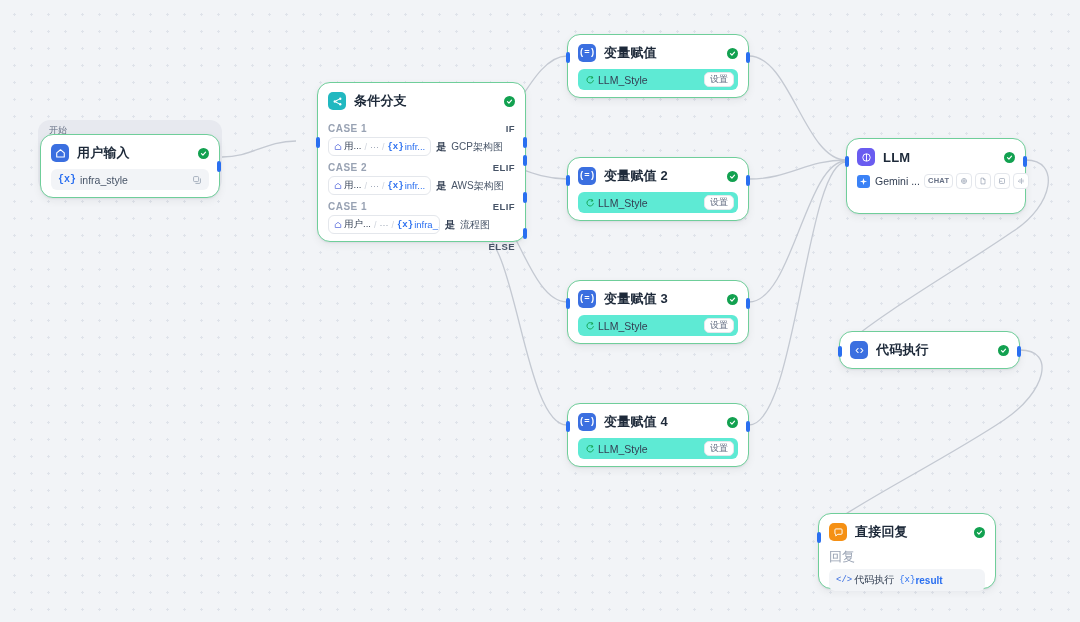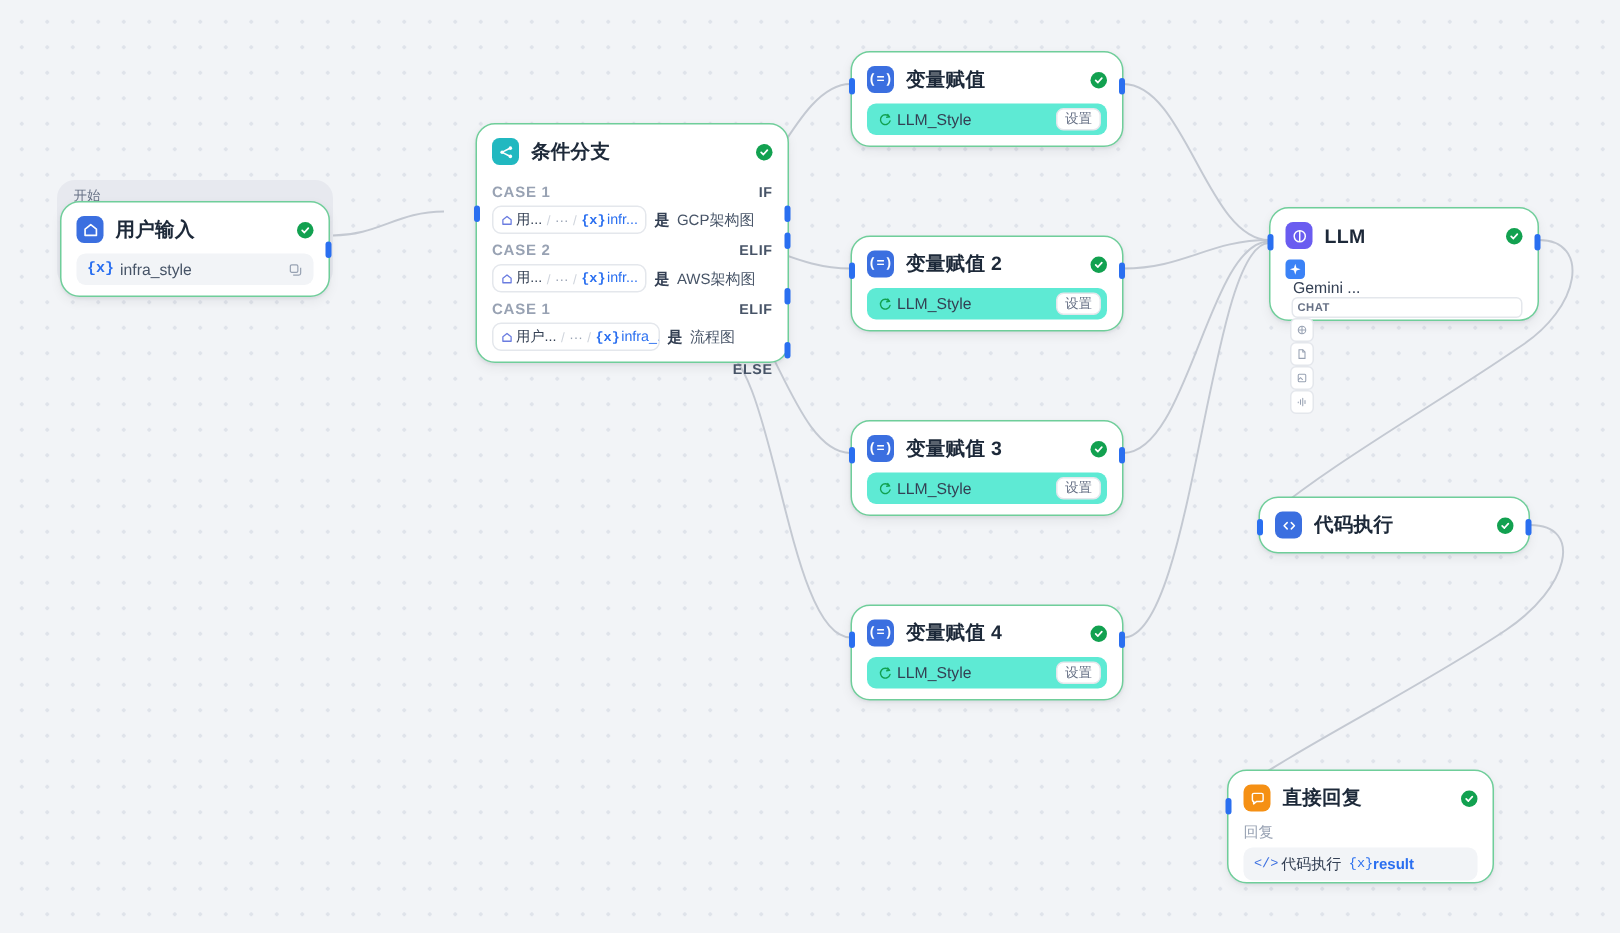--- a/index.html
+++ b/index.html
@@ -76,34 +76,34 @@
   .condchip .src{font-size:9.5px;color:#344054;white-space:nowrap;}
   .condchip .sep{color:#d0d5dd;font-size:9px;margin:0 3px;}
   .condchip .dots{color:#98a2b3;font-size:9px;}
   .condchip .vx{color:#2a6ff0;font-size:9px;font-weight:bold;font-family:"Liberation Mono","DejaVu Sans Mono",monospace;margin-right:1px;}
   .condchip .vv{color:#2a6ff0;font-size:9.5px;white-space:nowrap;}
   .op{font-size:10px;color:#344054;font-weight:bold;margin:0 5px;}
   .val{font-size:10px;color:#475467;white-space:nowrap;}
   .elserow{display:flex;justify-content:flex-end;margin-top:7px;}
 
   
-  .modelrow{display:flex;flex-direction:column;}
+  .modelrow{display:flex;align-items:center;}
   .gicon{width:13px;height:13px;border-radius:3px;background:#3b82f6;display:flex;align-items:center;justify-content:center;flex:0 0 auto;}
   .gname{font-size:10.5px;color:#344054;margin-left:5px;white-space:nowrap;}
   .chip{
     border:1px solid #e4e7ec;border-radius:4px;background:#fff;
     font-size:7.5px;color:#667085;padding:2px 3px;line-height:1;margin-left:4px;font-weight:bold;letter-spacing:.3px;
   }
   .ichip{
     border:1px solid #e4e7ec;border-radius:4px;background:#fff;
     width:14px;height:14px;margin-left:3px;display:flex;align-items:center;justify-content:center;color:#98a2b3;flex:0 0 auto;
   }
 
   
-  .ansLabel{font-size:10px;color:#98a2b3;margin-bottom:3px;}
+  .ansLabel{font-size:13px;color:#98a2b3;margin-bottom:3px;}
   .ansbox{background:#f2f4f7;border-radius:6px;padding:4px 7px;display:flex;align-items:center;}
   .ansbox .cicon{color:#3b6fe0;font-size:9px;margin-right:2px;font-family:"Liberation Mono","DejaVu Sans Mono",monospace;}
   .ansbox .cname{font-size:10px;color:#344054;margin-right:5px;}
   .ansbox .rvar{font-size:10px;color:#2a6ff0;font-weight:bold;}
   .ansbox .rvx{font-size:9px;color:#2a6ff0;font-family:"Liberation Mono","DejaVu Sans Mono",monospace;}
 
   
   .startgrp{
     position:absolute;background:#e7e9ef;border-radius:12px;box-sizing:border-box;
   }

